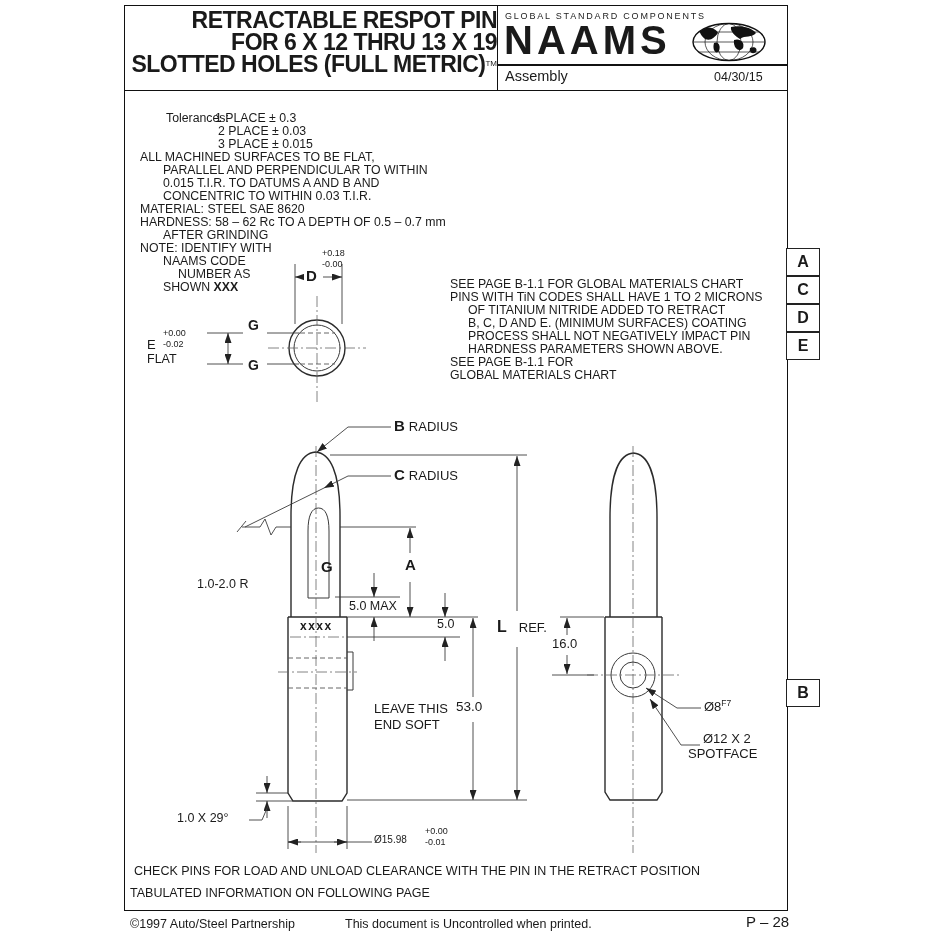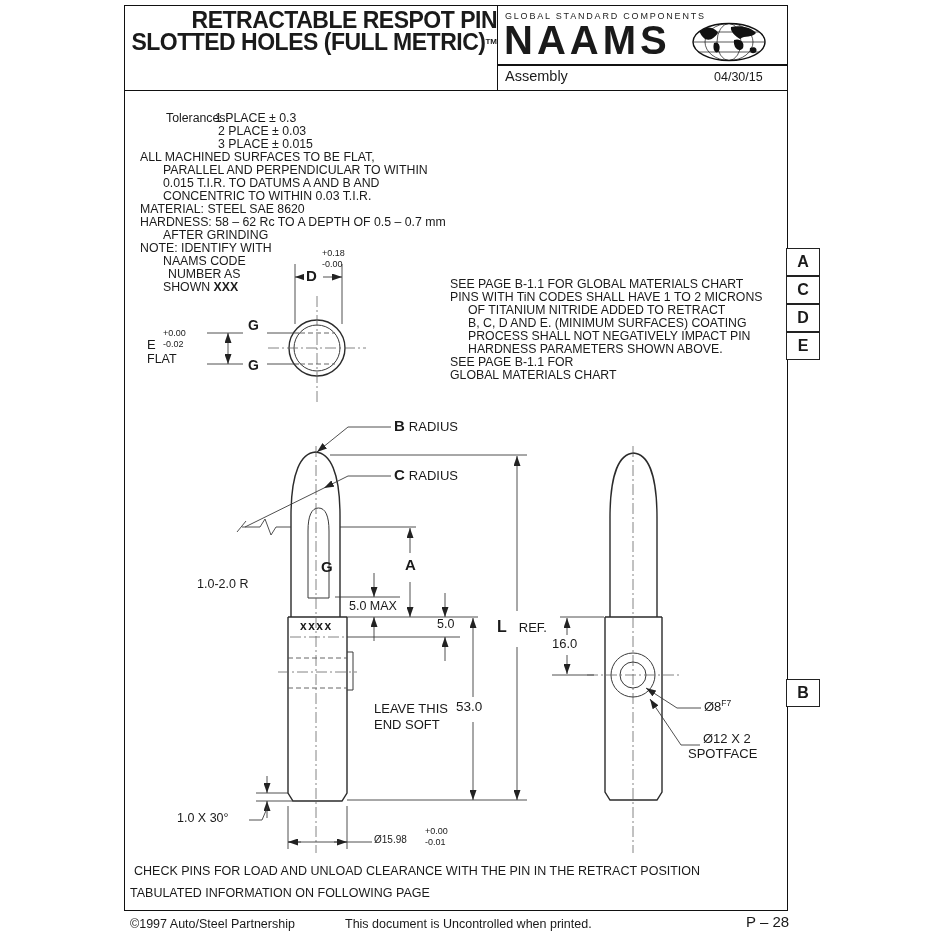--- a/index.html
+++ b/index.html
@@ -5,21 +5,21 @@
   html,body{margin:0;padding:0}
   body{width:940px;height:940px;background:#fff;position:relative;
        font-family:"Liberation Sans",sans-serif;color:#1a1a1a;overflow:hidden}
   .abs{position:absolute;white-space:nowrap}
   .note{font-size:12.3px;line-height:13px}
   .dim{font-size:12.5px}
   .dim14{font-size:10px}
   .dimb{font-weight:bold;font-size:15px}
   .tol{font-size:9px;line-height:9.5px}
   .wbg{background:#fff;padding:0 3px}
-  .tm{font-size:8px;font-weight:bold;vertical-align:6px;letter-spacing:0}
+  .tm{font-size:8px;font-weight:normal;vertical-align:6px;letter-spacing:0}
   .sup{font-size:8.5px;vertical-align:5px}
   #main-border{left:124px;top:5px;width:664px;height:906px;border:1.6px solid #111;box-sizing:border-box}
   #header-sep{left:124px;top:90px;width:664px;height:0;border-top:1.6px solid #111}
   #header-vline{left:497px;top:5px;width:0;height:85px;border-left:1.5px solid #111}
   #naams-underline{left:498px;top:64px;width:290px;height:0;border-top:2px solid #111}
   #title-block{left:126px;top:9px;width:371px;text-align:right;font-weight:bold;
                font-size:23px;line-height:22px;letter-spacing:-0.5px}
   #brand-tagline{left:505px;top:11px;font-size:9px;letter-spacing:1.8px;color:#222}
   #brand-logo{left:504px;top:20px;font-size:40px;font-weight:bold;letter-spacing:4px;line-height:40px}
   #brand-subtitle{left:505px;top:68px;font-size:14.5px}
@@ -39,20 +39,21 @@
 </head>
 <body>
 
 <div class="abs" id="main-border"></div>
 <div class="abs" id="header-sep"></div>
 <div class="abs" id="header-vline"></div>
 <div class="abs" id="naams-underline"></div>
 
 <div class="abs" id="title-block">
   <div>RETRACTABLE RESPOT PIN</div>
+  <div>FOR 6 X 12 THRU 13 X 19</div>
   <div><span>SLOTTED HOLES (FULL METRIC)</span><sup class="tm">TM</sup></div>
 </div>
 <div class="abs" id="brand-tagline">GLOBAL STANDARD COMPONENTS</div>
 <div class="abs" id="brand-logo">NAAMS</div>
 <svg class="abs" style="left:690px;top:22px" width="78" height="40" viewBox="0 0 78 40">
   <defs>
       <clipPath id="gclip">
         <ellipse cx="39" cy="20" rx="36" ry="18.5"></ellipse>
       </clipPath>
     </defs>
@@ -81,21 +82,21 @@
 <div class="abs note" style="left:218px;top:138px">3 PLACE ± 0.015</div>
 <div class="abs note" style="left:140px;top:151px">ALL MACHINED SURFACES TO BE FLAT,</div>
 <div class="abs note" style="left:163px;top:164px">PARALLEL AND PERPENDICULAR TO WITHIN</div>
 <div class="abs note" style="left:163px;top:177px">0.015 T.I.R. TO DATUMS A AND B AND</div>
 <div class="abs note" style="left:163px;top:190px">CONCENTRIC TO WITHIN 0.03 T.I.R.</div>
 <div class="abs note" style="left:140px;top:203px">MATERIAL: STEEL SAE 8620</div>
 <div class="abs note" style="left:140px;top:216px">HARDNESS: 58 – 62 Rc TO A DEPTH OF 0.5 – 0.7 mm</div>
 <div class="abs note" style="left:163px;top:229px">AFTER GRINDING</div>
 <div class="abs note" style="left:140px;top:242px">NOTE: IDENTIFY WITH</div>
 <div class="abs note" style="left:163px;top:255px">NAAMS CODE</div>
-<div class="abs note" style="left:168px;top:268px">NUMBER AS</div>
+<div class="abs note" style="left:178px;top:268px">NUMBER AS</div>
 <div class="abs note" style="left:163px;top:281px"><span>SHOWN </span><span style="font-weight:bold">XXX</span></div>
 
 <div class="abs note" style="left:450px;top:278px">SEE PAGE B-1.1 FOR GLOBAL MATERIALS CHART</div>
 <div class="abs note" style="left:450px;top:291px">PINS WITH TiN CODES SHALL HAVE 1 TO 2 MICRONS</div>
 <div class="abs note" style="left:468px;top:304px">OF TITANIUM NITRIDE ADDED TO RETRACT</div>
 <div class="abs note" style="left:468px;top:317px">B, C, D AND E. (MINIMUM SURFACES) COATING</div>
 <div class="abs note" style="left:468px;top:330px">PROCESS SHALL NOT NEGATIVELY IMPACT PIN</div>
 <div class="abs note" style="left:468px;top:343px">HARDNESS PARAMETERS SHOWN ABOVE.</div>
 <div class="abs note" style="left:450px;top:356px">SEE PAGE B-1.1 FOR</div>
 <div class="abs note" style="left:450px;top:369px">GLOBAL MATERIALS CHART</div>
@@ -215,21 +216,21 @@
 <div class="abs dimb" style="left:403px;top:556px;background:#fff;padding:0 2px">A</div>
 <div class="abs dim" style="left:437px;top:617px">5.0</div>
 <div class="abs wbg" style="left:494px;top:618px"><span style="font-weight:bold;font-size:16px">L</span><span style="font-size:13px;margin-left:12px">REF.</span></div>
 <div class="abs wbg" style="left:453px;top:699px;font-size:13.5px">53.0</div>
 <div class="abs" style="left:374px;top:701px;font-size:13px">LEAVE THIS</div>
 <div class="abs" style="left:374px;top:717px;font-size:13px">END SOFT</div>
 <div class="abs wbg" style="left:549px;top:636px;font-size:13px">16.0</div>
 <div class="abs" style="left:704px;top:698px;font-size:13px"><span>Ø8</span><span class="sup">F7</span></div>
 <div class="abs" style="left:703px;top:731px;font-size:13px">Ø12 X 2</div>
 <div class="abs" style="left:688px;top:746px;font-size:13px">SPOTFACE</div>
-<div class="abs dim" style="left:177px;top:811px">1.0 X 30°</div>
+<div class="abs dim" style="left:177px;top:811px">1.0 X 29°</div>
 <div class="abs dim14" style="left:374px;top:834px">Ø15.98</div>
 <div class="abs tol" style="left:425px;top:827px">+0.00</div>
 <div class="abs tol" style="left:425px;top:838px">-0.01</div>
 
 <div class="abs" style="left:134px;top:864px;font-size:12.5px">CHECK PINS FOR LOAD AND UNLOAD CLEARANCE WITH THE PIN IN THE RETRACT POSITION</div>
 <div class="abs" style="left:130px;top:886px;font-size:12.5px">TABULATED INFORMATION ON FOLLOWING PAGE</div>
 
 <div class="abs" id="footer-copy">©1997 Auto/Steel Partnership</div>
 <div class="abs" id="footer-center">This document is Uncontrolled when printed.</div>
 <div class="abs" id="footer-page">P – 28</div>

